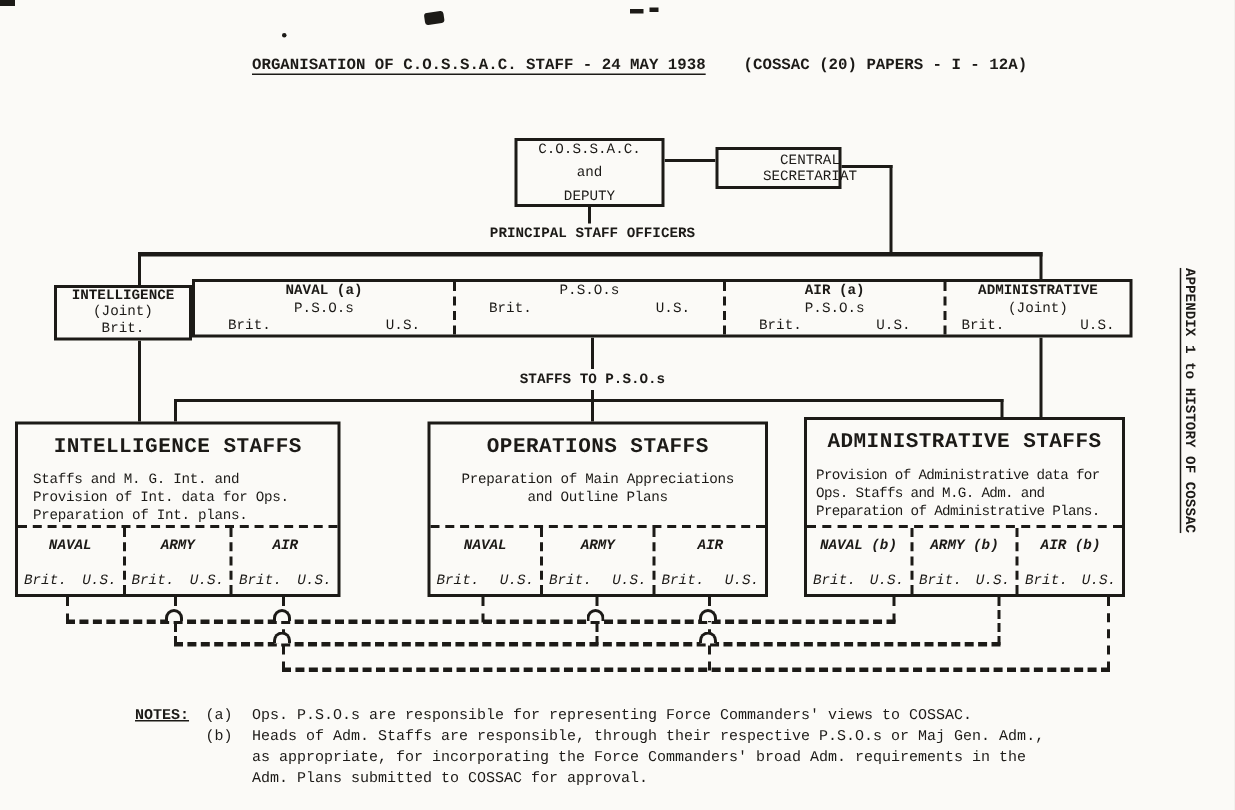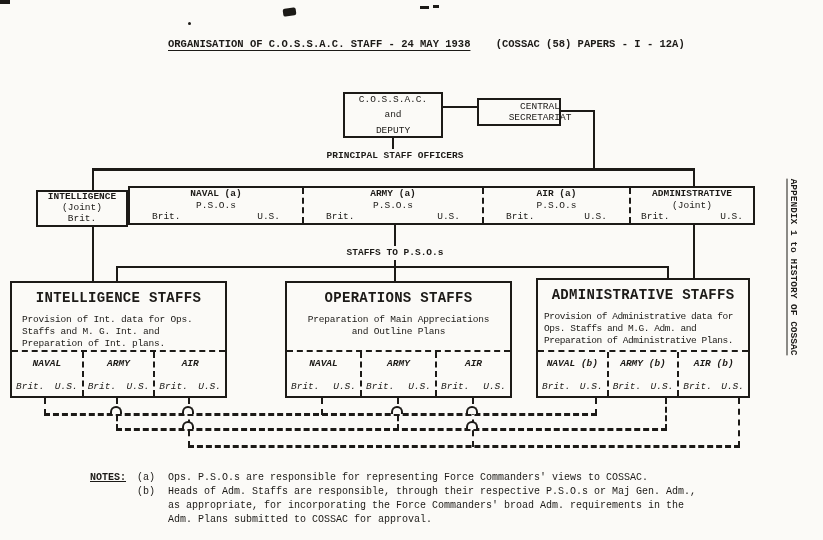--- a/index.html
+++ b/index.html
@@ -56,21 +56,21 @@
 
   <div class="smudge" style="left:283px;top:8px;width:13px;height:8px;border-radius:2px;transform:rotate(-8deg);"></div>
   <div class="smudge" style="left:420px;top:6px;width:9px;height:3px;"></div>
   <div class="smudge" style="left:433px;top:5px;width:6px;height:3px;"></div>
   <div class="smudge" style="left:188px;top:22px;width:3px;height:3px;border-radius:50%;"></div>
   <div class="smudge" style="left:0;top:0;width:10px;height:4px;"></div>
 
   <div class="title">
     <span class="u">ORGANISATION OF C.O.S.S.A.C. STAFF - 24 MAY 1938</span>
     <span>&nbsp;&nbsp;</span>
-    <span>(COSSAC (58) PAPERS - I - 12A)</span>
+    <span>(COSSAC (20) PAPERS - I - 12A)</span>
   </div>
 
   <div class="sidenote">APPENDIX 1 to HISTORY OF COSSAC</div>
 
   <div class="hline" style="left:443px;top:106px;width:34px;"></div>
   <div class="hline" style="left:559px;top:110px;width:36px;"></div>
   <div class="vline" style="left:593px;top:110px;height:60px;"></div>
   <div class="vline" style="left:392px;top:130px;height:19px;"></div>
 
   <div class="box" style="left:343px;top:92px;width:100px;height:46px;justify-content:space-between;">
@@ -92,21 +92,20 @@
   <div class="band">
     <div class="band-sec" style="left:0;width:172px;text-align:center;">
       <div class="bn">NAVAL (a)</div>
       <div>P.S.O.s</div>
       <div class="bu">
           <span>Brit.</span>
           <span>U.S.</span>
         </div>
     </div>
     <div class="band-sec sep" style="left:172px;width:180px;">
-      <div class="bn">ARMY (a)</div>
       <div>P.S.O.s</div>
       <div class="bu">
           <span>Brit.</span>
           <span>U.S.</span>
         </div>
     </div>
     <div class="band-sec sep" style="left:352px;width:147px;">
       <div class="bn">AIR (a)</div>
       <div>P.S.O.s</div>
       <div class="bu">
@@ -135,22 +134,22 @@
   <div class="lbl" style="left:330px;top:247px;width:130px;">STAFFS TO P.S.O.s</div>
   <div class="hline" style="left:116px;top:266px;width:553px;"></div>
   <div class="vline" style="left:116px;top:266px;height:16px;"></div>
   <div class="vline" style="left:394px;top:260px;height:22px;"></div>
   <div class="vline" style="left:667px;top:266px;height:13px;"></div>
   <div class="vline" style="left:693px;top:225px;height:54px;"></div>
 
   <div class="staffbox" style="left:10px;top:281px;width:217px;height:117px;">
     <div class="sb-title">INTELLIGENCE STAFFS</div>
     <div class="sb-body">
+      <div>Staffs and M. G. Int. and</div>
       <div>Provision of Int. data for Ops.</div>
-      <div>Staffs and M. G. Int. and</div>
       <div>Preparation of Int. plans.</div>
     </div>
     <div class="subrow">
       <div class="subcell">
         <div class="sc-name">NAVAL</div>
         <div class="sc-bu">
             <span>Brit.</span>
             <span>U.S.</span>
           </div>
       </div>

